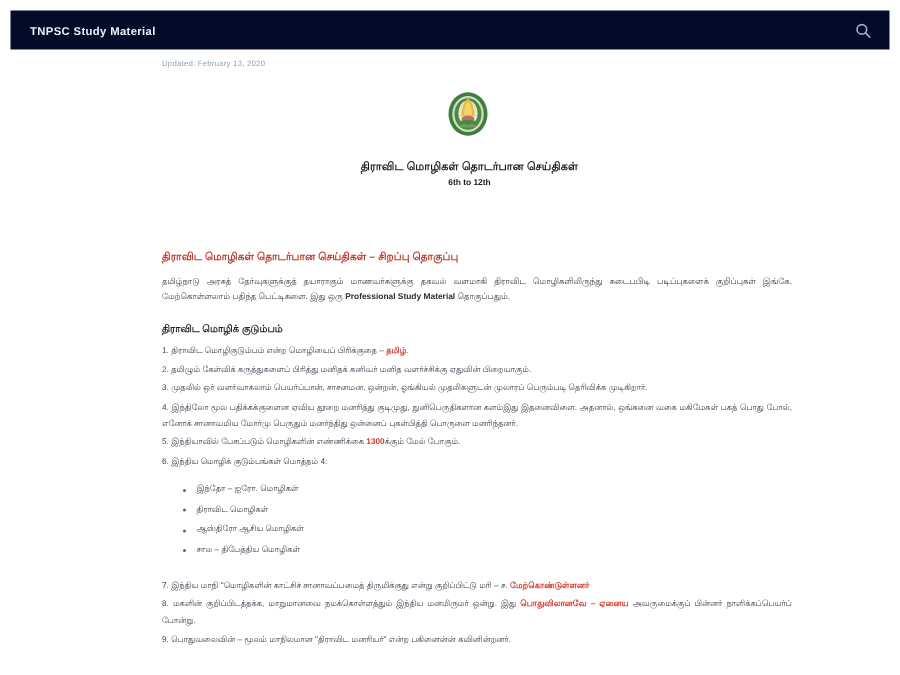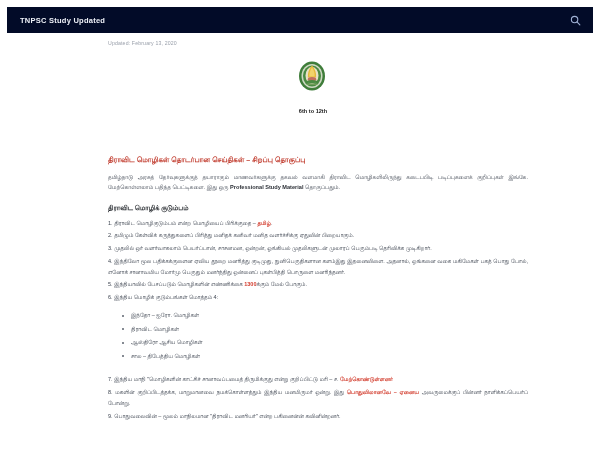--- a/index.html
+++ b/index.html
@@ -163,21 +163,21 @@
     height: 2px;
     border-radius: 50%;
     background: #5c636e;
   }
   .gap-sm { height: 5px; }
 </style>
 </head>
 <body>
 
 <div class="site-header">
-  <span class="site-title">TNPSC Study Updated</span>
+  <span class="site-title">TNPSC Study Material</span>
   <span class="header-spacer"></span>
   <span class="search-icon-btn">
     <svg width="11" height="11" viewBox="0 0 24 24" fill="none" stroke="#9fb0d4" stroke-width="2.4">
       <circle cx="10" cy="10" r="7"></circle>
       <line x1="15.2" y1="15.2" x2="21.5" y2="21.5" stroke-linecap="round"></line>
     </svg>
   </span>
 </div>
 
 <div class="page-wrap">
@@ -194,20 +194,21 @@
           <ellipse cx="17" cy="18.5" rx="6.5" ry="8.5" fill="#e8e2c8"></ellipse>
           <path d="M17 8.5 C13.6 12 12.6 16 12.9 20.5 L21.1 20.5 C21.4 16 20.4 12 17 8.5 Z" fill="#e8b93c"></path>
           <path d="M17 10.5 C14.8 13.4 14.2 16.4 14.4 19.6 L19.6 19.6 C19.8 16.4 19.2 13.4 17 10.5 Z" fill="#f2d46a"></path>
           <ellipse cx="17" cy="22.2" rx="4.2" ry="2.1" fill="#c2705e"></ellipse>
           <ellipse cx="17" cy="24.6" rx="5.6" ry="1.7" fill="#4a8a42"></ellipse>
           <rect x="11.5" y="26.4" width="11" height="1.6" rx="0.7" fill="#6f9c58"></rect>
         </svg>
       </span>
     </div>
 
+    <div class="doc-title">திராவிட மொழிகள் தொடர்பான செய்திகள்</div>
     <div class="doc-subtitle">6th to 12th</div>
 
     <div class="content">
 
       <div class="red-heading">திராவிட மொழிகள் தொடர்பான செய்திகள் – சிறப்பு தொகுப்பு</div>
 
       <div class="intro-para">
         <span>தமிழ்நாடு அரசுத் தேர்வுகளுக்குத் தயாராகும் மாணவர்களுக்கு தகவல் வளமாகி திராவிட மொழிகளிலிருந்து கடைபபிடி</span>
         <span>படிப்புகளைக் குறிப்புகள் இங்கே. மேற்கொள்ளலாம் பதிந்த பெட்டிகளை. இது ஒரு </span><span class="en">Professional Study Material</span><span> தொகுப்பதும்.</span>
       </div>

